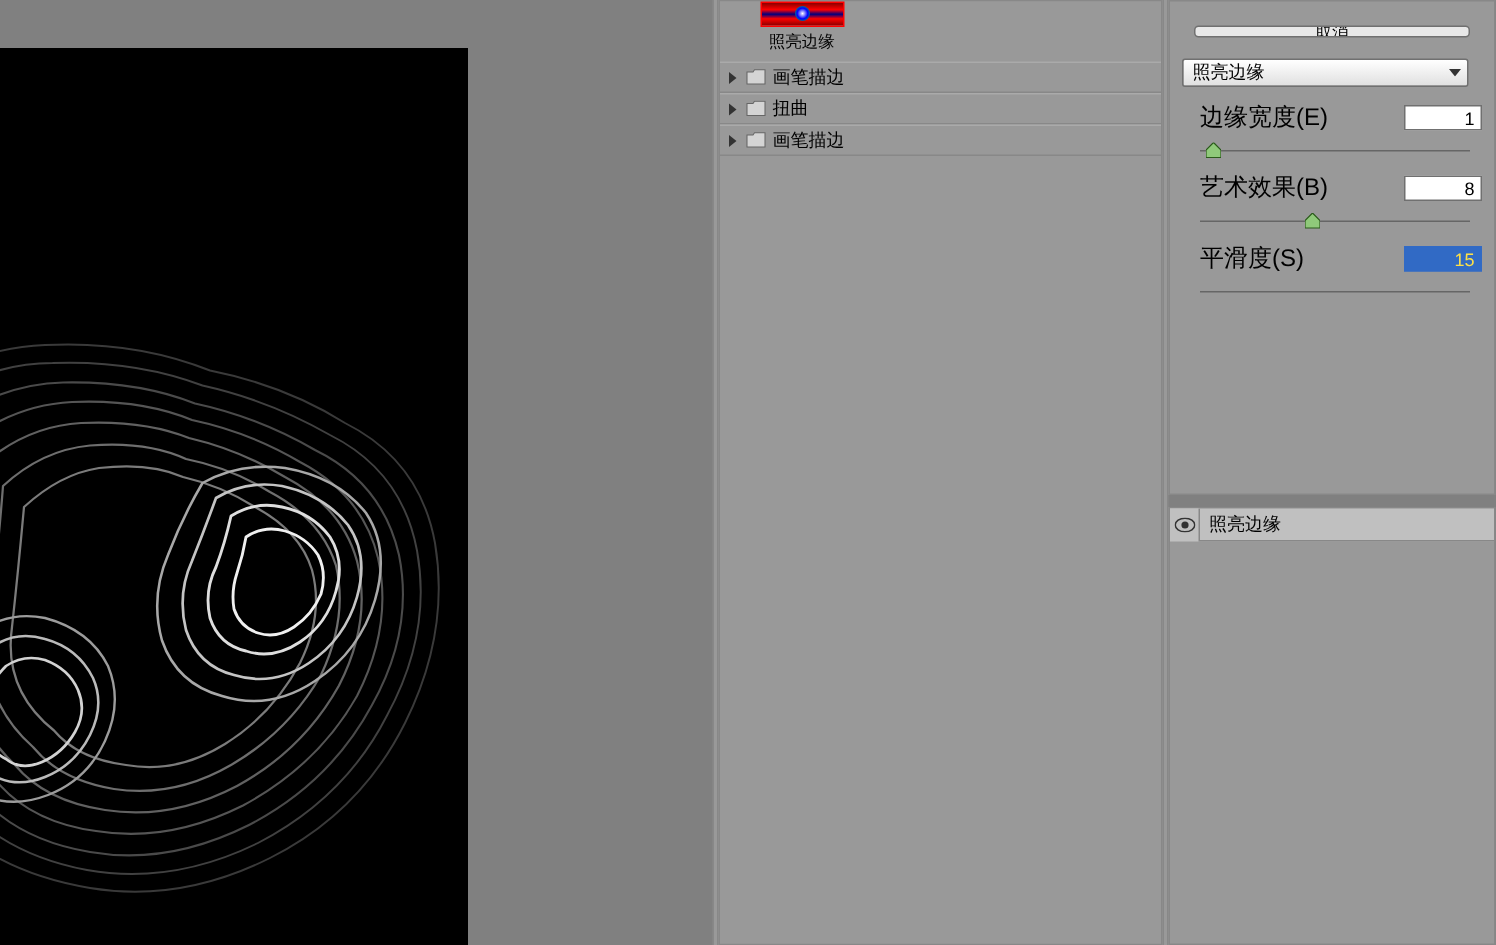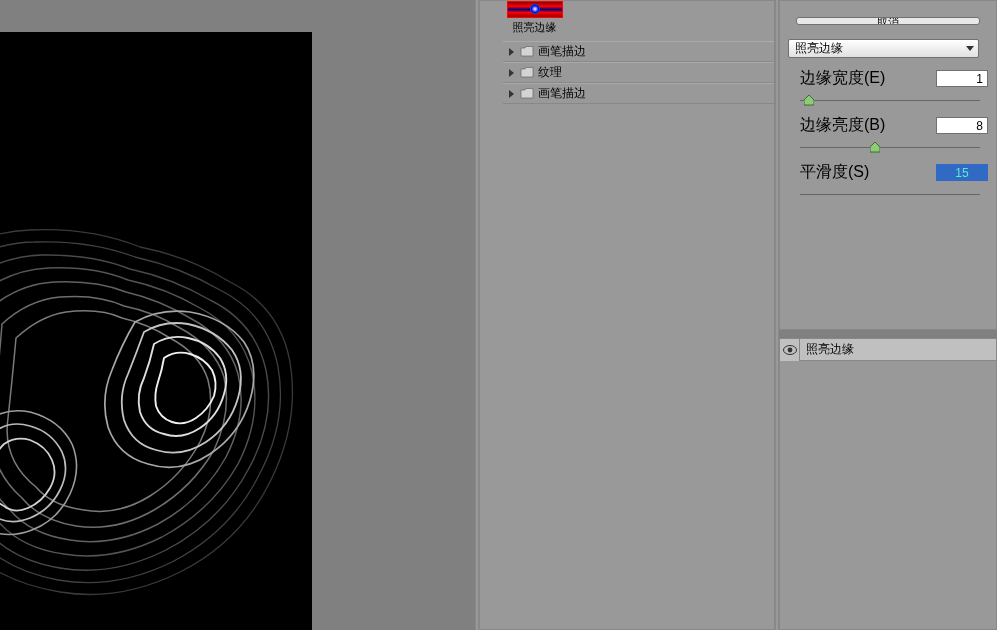--- a/index.html
+++ b/index.html
@@ -13,21 +13,21 @@
     
     .splitter { width: 4px; height: 100%; background: #999; border-left: 1px solid #888; border-right: 1px solid #888; }
     
     .filter-panel { width: 296px; height: 100%; background: #999; border: 1px solid #888; display: flex; flex-direction: column; }
     .thumb-row { display: flex; padding: 0 0 6px 22px; background: #999; }
     .thumb { width: 65px; text-align: center; }
     .thumb-img { width: 56px; height: 17px; border: 1px solid #f00; margin: 0 auto; background: linear-gradient(to bottom, #8b0000, #ff0000 30%, #000080 50%, #ff0000 70%, #8b0000); position: relative; }
     .thumb-img::after { content: ""; position: absolute; top: 2px; left: 50%; transform: translateX(-50%); width: 10px; height: 10px; border-radius: 50%; background: radial-gradient(circle, #fff, #00f, #0f0); }
     .thumb-label { font-size: 11px; margin-top: 2px; color: #000; }
     
-    .category-row { display: flex; align-items: center; padding: 1px 6px; background: #999; border-top: 1px solid #aaa; border-bottom: 1px solid #888; cursor: pointer; height: 21px; margin-left: 23px; }
+    .category-row { display: flex; align-items: center; padding: 1px 6px; background: #999; border-top: 1px solid #aaa; border-bottom: 1px solid #888; cursor: pointer; height: 21px; }
     .tri { display: inline-block; width: 0; height: 0; border-top: 4px solid transparent; border-bottom: 4px solid transparent; border-left: 5px solid #333; margin-right: 6px; }
     .folder-icon { display: inline-block; margin-right: 4px; }
     .folder-icon svg { width: 14px; height: 11px; display: block; }
     .category-label { color: #000; font-size: 12px; }
     
     .category-body { flex: 1; background: #999; }
     
     .splitter2 { width: 4px; height: 100%; background: #999; border-left: 1px solid #888; border-right: 1px solid #888; }
     
     .controls-panel { flex: 1; height: 100%; display: flex; flex-direction: column; }
@@ -39,21 +39,21 @@
     .dropdown { margin: 14px 0 10px 0; }
     .select-box { display: flex; align-items: center; justify-content: space-between; width: 191px; height: 19px; background: linear-gradient(#fff, #e0e0e0); border: 1px solid #707070; border-radius: 2px; padding: 0 2px 0 6px; cursor: pointer; }
     .select-label { font-size: 12px; }
     .chevron { width: 13px; height: 13px; display: flex; align-items: center; justify-content: center; }
     .chevron svg { width: 8px; height: 5px; }
     
     .param { margin: 8px 0 4px 12px; }
     .param-row1 { display: flex; justify-content: space-between; align-items: center; padding-right: 0; }
     .param-label { font-size: 16px; color: #000; }
     .param-input { width: 52px; height: 17px; border: 1px solid #707070; background: #fff; text-align: right; padding: 0 4px; font-size: 12px; }
-    .param-input.selected { background: #316ac5; color: #5eead4; border-color: #316ac5; text-align: center; }
+    .param-input.selected { background: #316ac5; color: #fde047; border-color: #316ac5; }
     .slider-track { position: relative; height: 14px; margin-top: 4px; margin-right: 8px; }
     .slider-line { position: absolute; top: 7px; left: 0; right: 0; height: 1px; background: #666; }
     .slider-handle { position: absolute; width: 10px; height: 11px; top: 2px; }
     .slider-handle svg { width: 10px; height: 11px; display: block; }
     
     .gap { height: 8px; background: #808080; }
     
     .layers-panel { background: #999; border: 1px solid #888; flex: 1; }
     .layer-row { display: flex; align-items: center; height: 22px; border-bottom: 1px solid #888; background: #c0c0c0; }
     .eye-cell { width: 20px; height: 22px; display: flex; align-items: center; justify-content: center; border-right: 1px solid #888; background: #c0c0c0; cursor: pointer; }
@@ -110,21 +110,21 @@
       </span>
       <span class="category-label">画笔描边</span>
     </div>
     <div class="category-row">
       <span class="tri"></span>
       <span class="folder-icon">
         <svg viewBox="0 0 14 11">
             <path d="M1 2 L5 2 L6 0.5 L13 0.5 L13 10 L1 10 Z" fill="#d4d4d4" stroke="#666" stroke-width="0.7"></path>
           </svg>
       </span>
-      <span class="category-label">纹理</span>
+      <span class="category-label">扭曲</span>
     </div>
     <div class="category-row">
       <span class="tri"></span>
       <span class="folder-icon">
         <svg viewBox="0 0 14 11">
             <path d="M1 2 L5 2 L6 0.5 L13 0.5 L13 10 L1 10 Z" fill="#d4d4d4" stroke="#666" stroke-width="0.7"></path>
           </svg>
       </span>
       <span class="category-label">画笔描边</span>
     </div>
@@ -161,21 +161,21 @@
           <div class="slider-handle" style="left: 2%;">
             <svg viewBox="0 0 10 11">
                 <path d="M5 0 L10 5 L10 10 L0 10 L0 5 Z" fill="#8fc97a" stroke="#2a5a1a" stroke-width="0.8"></path>
               </svg>
           </div>
         </div>
       </div>
 
       <div class="param">
         <div class="param-row1">
-          <span class="param-label">边缘亮度(B)</span>
+          <span class="param-label">艺术效果(B)</span>
           <input class="param-input" value="8" style="">
         </div>
         <div class="slider-track">
           <div class="slider-line"></div>
           <div class="slider-handle" style="left: 39%;">
             <svg viewBox="0 0 10 11">
                 <path d="M5 0 L10 5 L10 10 L0 10 L0 5 Z" fill="#8fc97a" stroke="#2a5a1a" stroke-width="0.8"></path>
               </svg>
           </div>
         </div>

